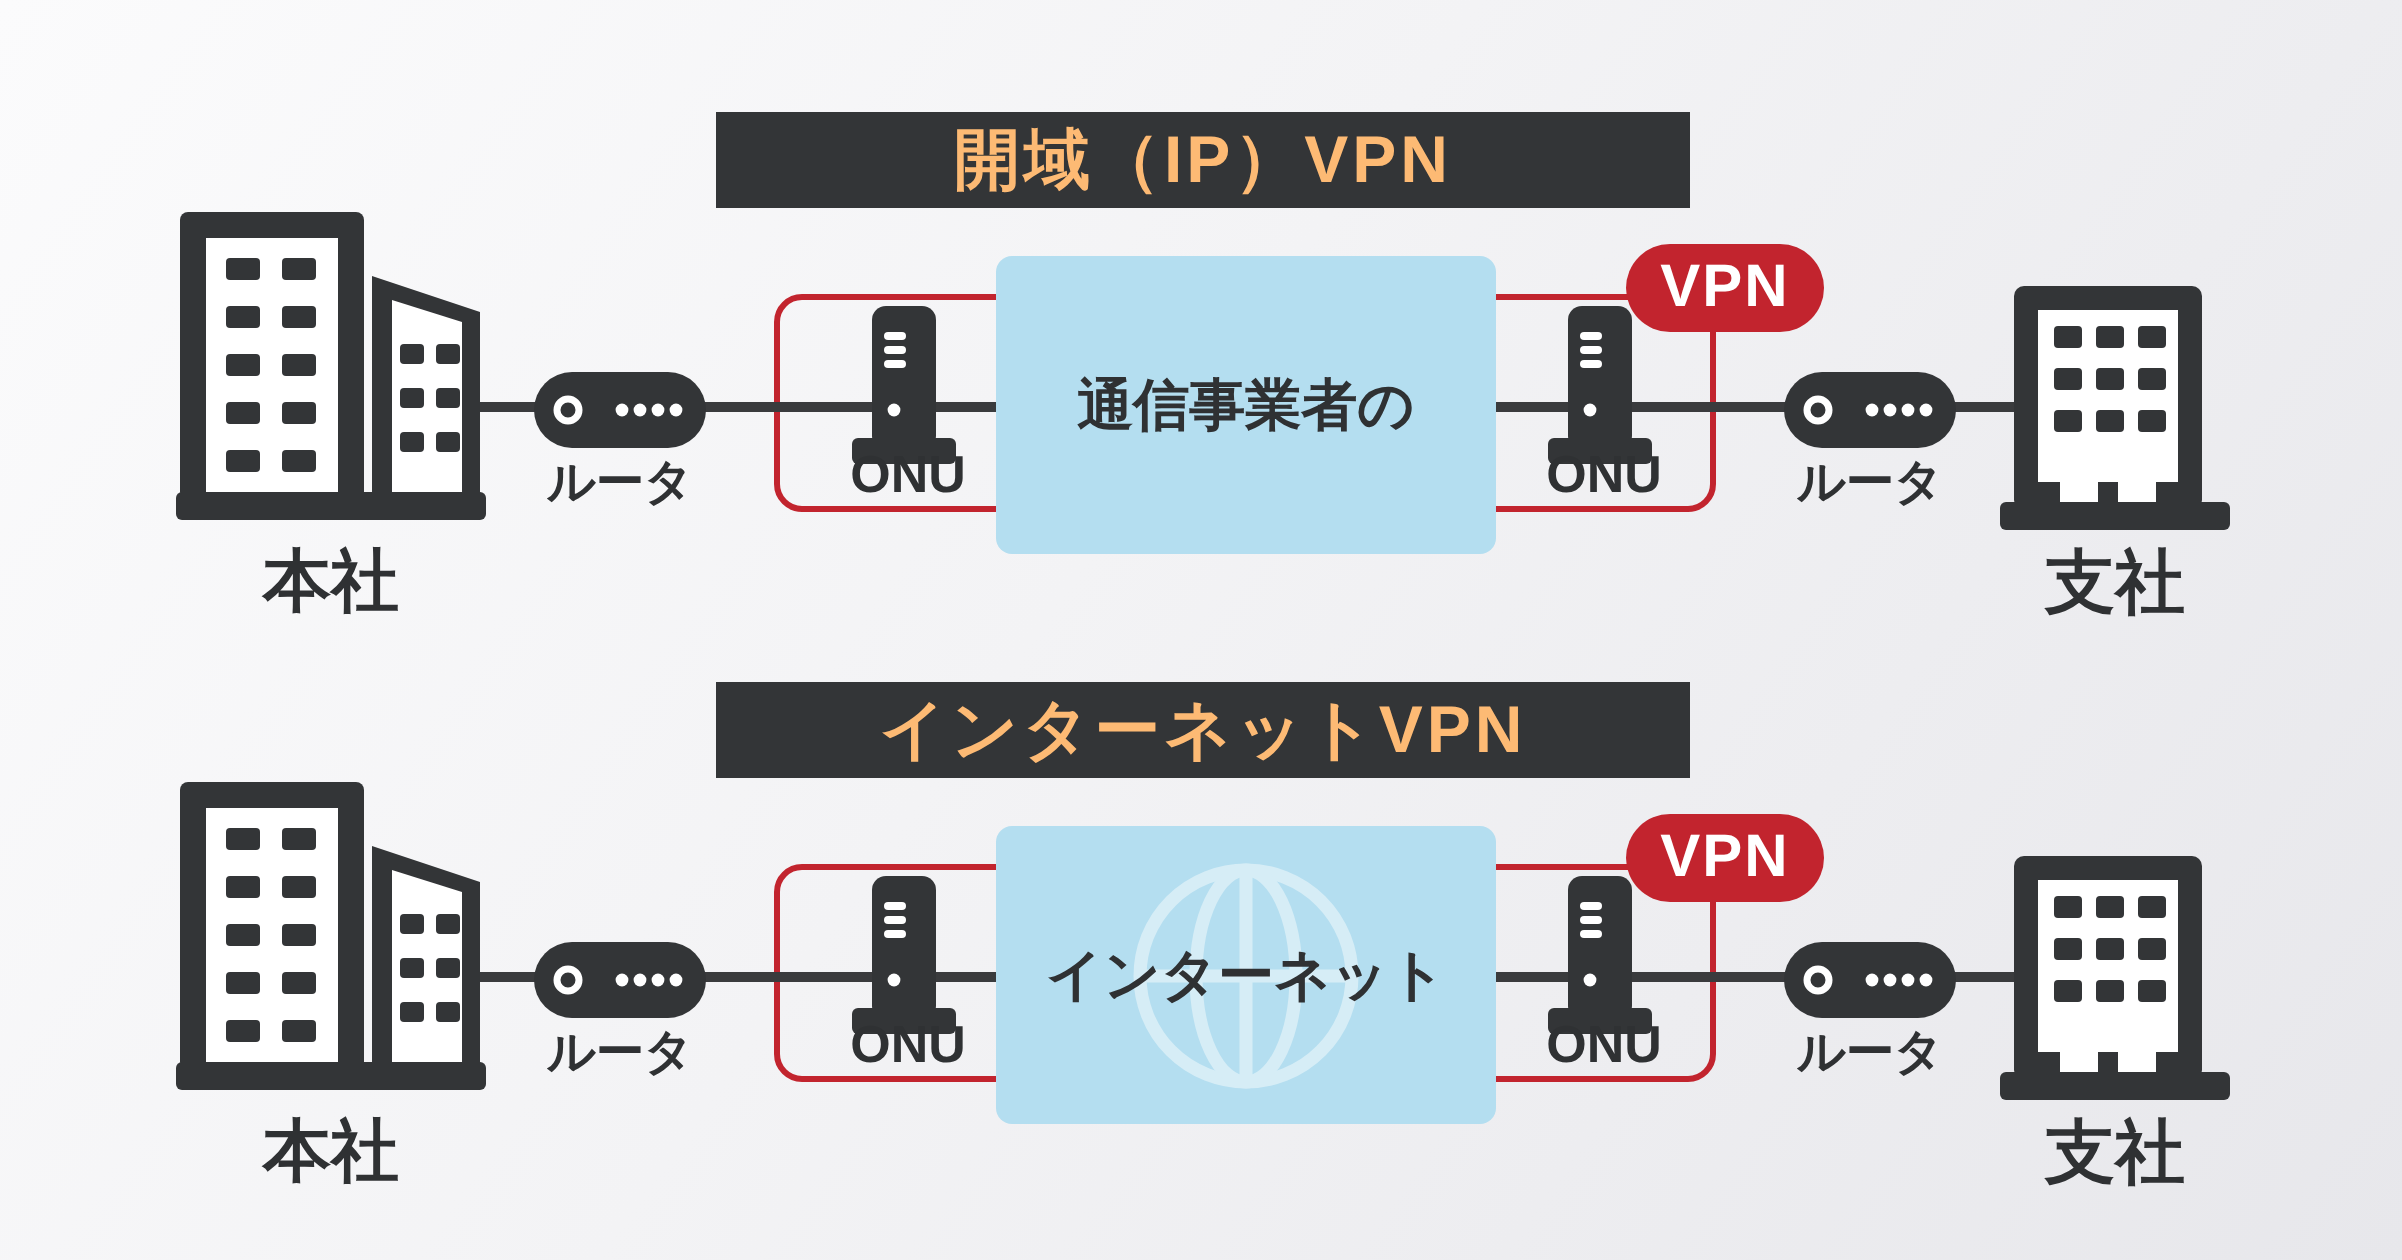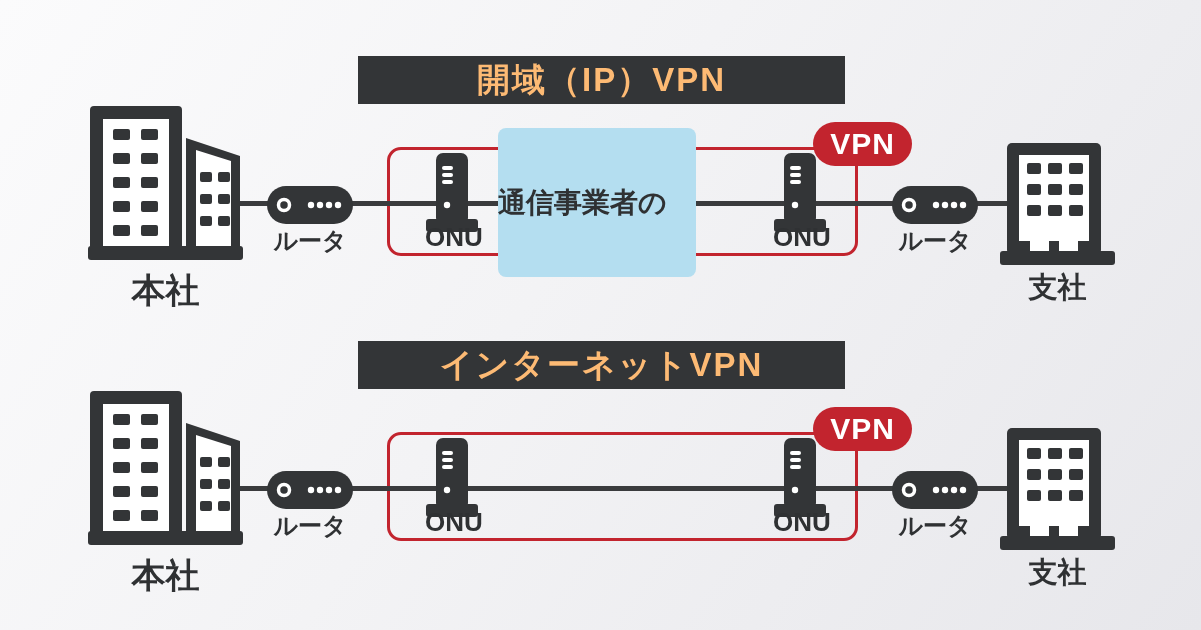--- a/index.html
+++ b/index.html
@@ -22,44 +22,44 @@
     background:var(--dark); color:#fdba74;
     display:flex; align-items:center; justify-content:center;
     font-size:33px; font-weight:bold; letter-spacing:2px; z-index:6;
   }
   .net-line{left:240px; top:201px; width:770px; height:5px; background:var(--line); z-index:2;}
   .tunnel{
     left:387px; top:147px; width:471px; height:109px;
     border:3.5px solid var(--red); border-radius:14px; z-index:1; background:transparent;
   }
   .bluebox{
-    left:498px; top:128px; width:198px; height:149px;
+    left:498px; top:128px; width:250px; height:149px;
     background:var(--blue); border-radius:8px; z-index:3;
-    display:flex; flex-direction:column; align-items:flex-start; justify-content:center;
+    display:flex; flex-direction:column; align-items:center; justify-content:center;
     font-size:28px; font-weight:bold; color:var(--text); line-height:37px; text-align:center;
   }
   .bluebox .globe{position:absolute; left:50%; top:50%; transform:translate(-50%,-50%); z-index:0;}
   .bluebox span{position:relative; z-index:1;}
   .vpn-badge{
     left:813px; top:122px; width:99px; height:44px;
     background:var(--red); border-radius:22px; color:#fff;
     display:flex; align-items:center; justify-content:center;
     font-size:30px; font-weight:bold; letter-spacing:1px; z-index:5;
   }
   .icon{z-index:4;}
   .building-hq{left:88px; top:100px;}
   .building-branch{left:1000px; top:143px;}
   .router-left{left:267px; top:186px;}
   .router-right{left:892px; top:186px;}
   .onu-left{left:420px; top:153px;}
   .onu-right{left:768px; top:153px;}
 
   .lbl{color:var(--text); font-weight:bold; text-align:center; z-index:4;}
   .hq-label{left:88px; top:268px; width:155px; font-size:34px;}
-  .branch-label{left:1000px; top:268px; width:115px; font-size:29px;}
+  .branch-label{left:1000px; top:268px; width:115px; font-size:35px;}
   .router-label-l{left:253px; top:225px; width:114px; font-size:24px;}
   .router-label-r{left:878px; top:225px; width:114px; font-size:24px;}
   .onu-label-l{left:404px; top:222px; width:100px; font-size:26px;}
   .onu-label-r{left:752px; top:222px; width:100px; font-size:26px;}
 
   svg{display:block;}
   .ic-dark{fill:var(--dark);}
   .ic-white{fill:#fff;}
 </style>
 </head>
@@ -205,20 +205,31 @@
   <svg class="icon onu-left" width="66" height="84" viewBox="0 0 66 84">
     <rect class="ic-dark" x="16" y="0" width="32" height="72" rx="7"></rect>
     <rect class="ic-dark" x="6" y="66" width="52" height="13" rx="3"></rect>
     <rect class="ic-white" x="22" y="13" width="11" height="4" rx="2"></rect>
     <rect class="ic-white" x="22" y="20" width="11" height="4" rx="2"></rect>
     <rect class="ic-white" x="22" y="27" width="11" height="4" rx="2"></rect>
     <circle class="ic-white" cx="27" cy="52" r="3.2"></circle>
   </svg>
   <div class="lbl onu-label-l">ONU</div>
 
+  <div class="bluebox">
+    <svg class="globe" width="124" height="124" viewBox="0 0 124 124">
+      <g fill="none" stroke="var(--blueGlobe)" stroke-width="6.5">
+        <circle cx="62" cy="62" r="53"></circle>
+        <ellipse cx="62" cy="62" rx="25" ry="53"></ellipse>
+        <line x1="62" y1="9" x2="62" y2="115"></line>
+        <line x1="9" y1="62" x2="115" y2="62"></line>
+      </g>
+    </svg>
+    <span>インターネット</span>
+  </div>
 
   <div class="vpn-badge">VPN</div>
 
   <svg class="icon onu-right" width="66" height="84" viewBox="0 0 66 84">
     <rect class="ic-dark" x="16" y="0" width="32" height="72" rx="7"></rect>
     <rect class="ic-dark" x="6" y="66" width="52" height="13" rx="3"></rect>
     <rect class="ic-white" x="22" y="13" width="11" height="4" rx="2"></rect>
     <rect class="ic-white" x="22" y="20" width="11" height="4" rx="2"></rect>
     <rect class="ic-white" x="22" y="27" width="11" height="4" rx="2"></rect>
     <circle class="ic-white" cx="27" cy="52" r="3.2"></circle>

